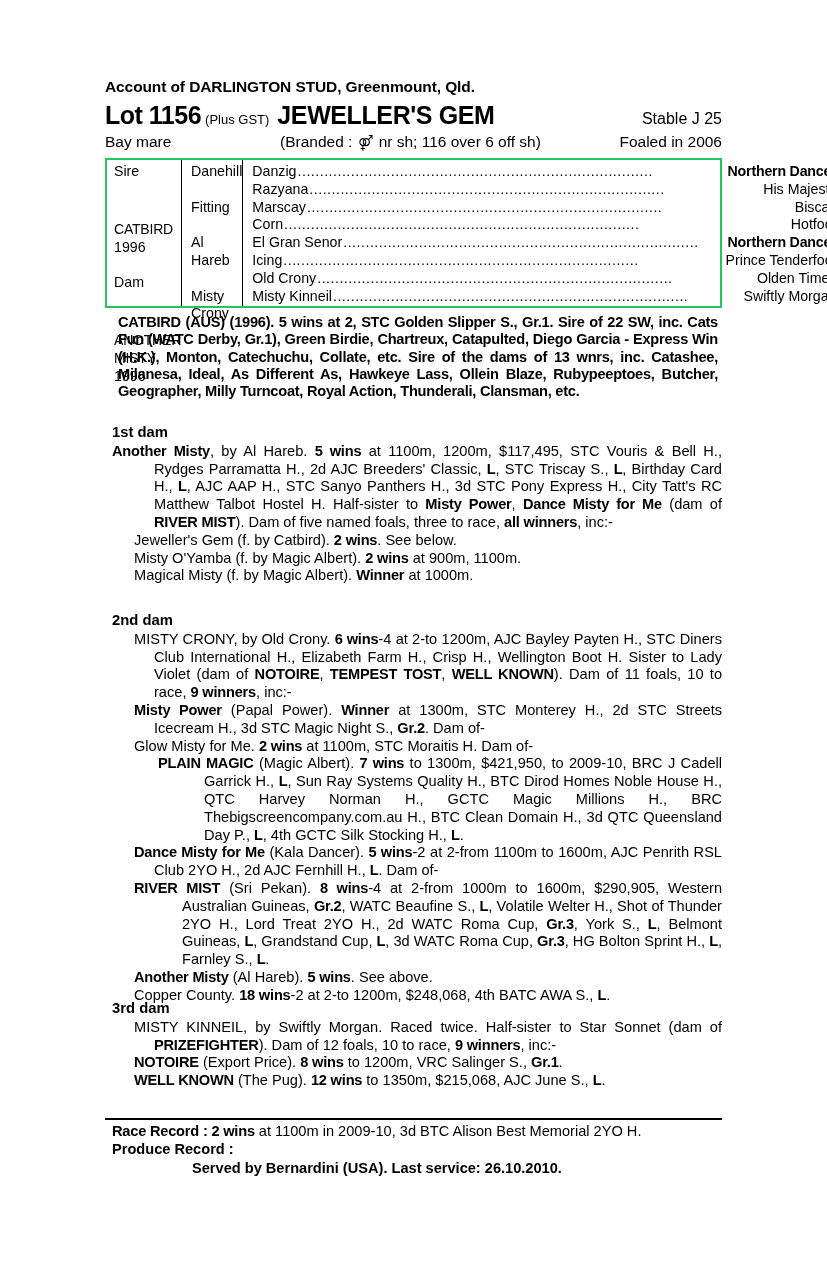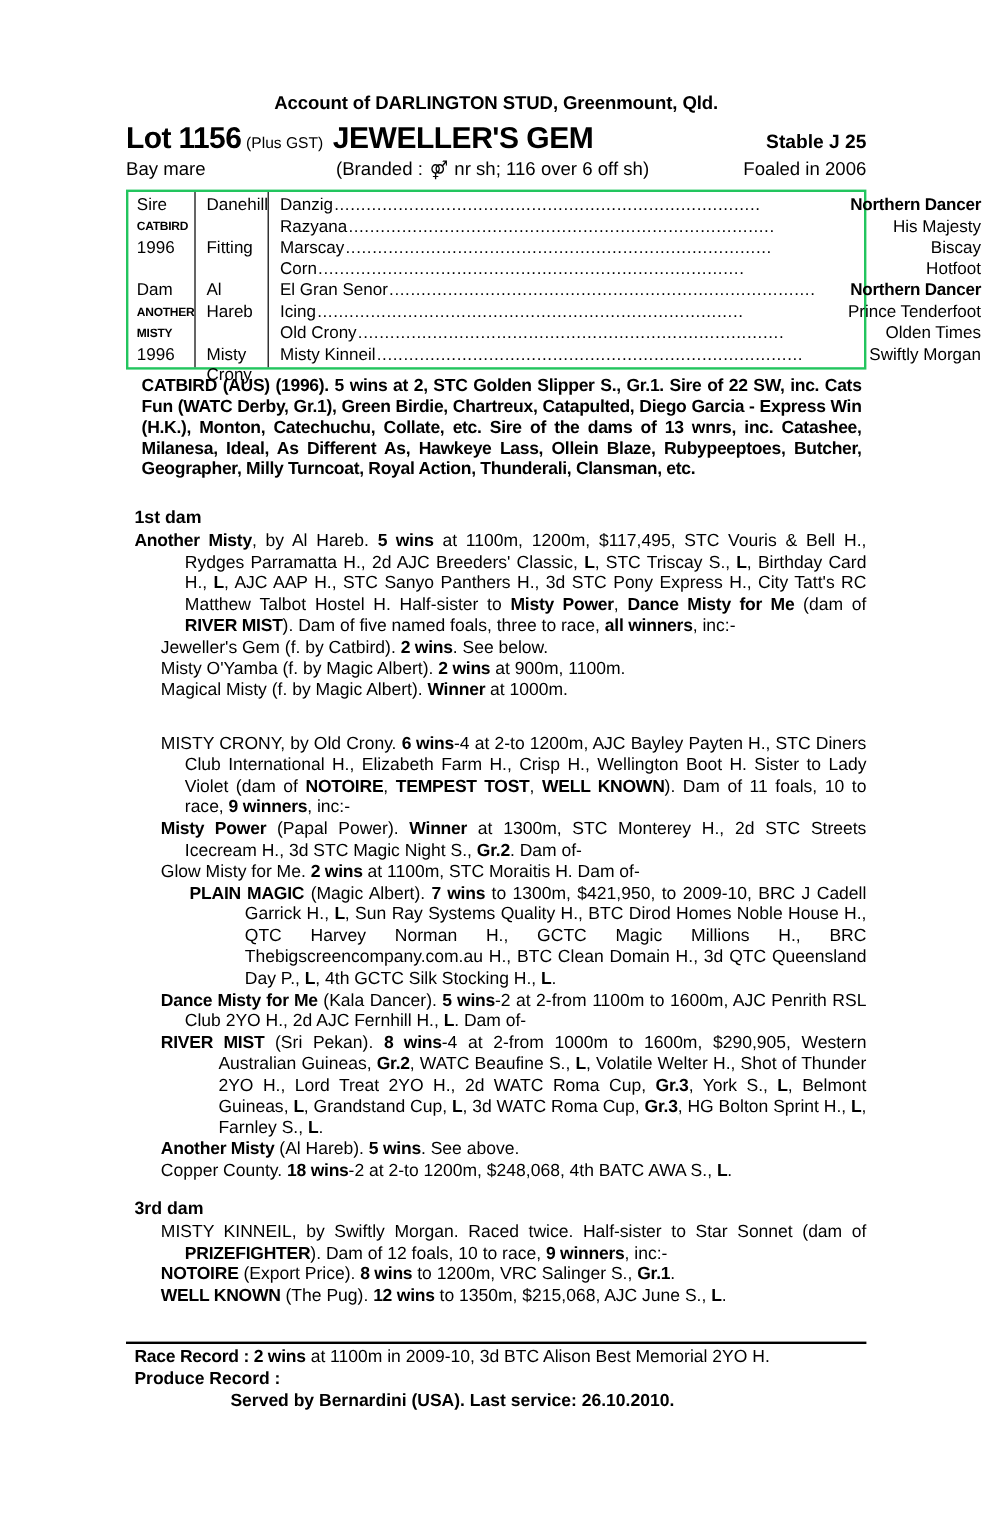--- a/index.html
+++ b/index.html
@@ -23,21 +23,21 @@
   }
 
   
   .header {
     position: absolute;
     left: 105px;
     top: 78px;
     width: 617px;
   }
   .account-line {
-    text-align: center;
+    text-align: left;
     font-weight: bold;
     font-size: 15.5px;
     letter-spacing: -0.1px;
     margin-bottom: 5px;
   }
   .lot-line {
     display: flex;
     align-items: baseline;
     width: 100%;
     margin-top: 2px;
@@ -56,21 +56,21 @@
   }
   .horse-name {
     font-weight: bold;
     font-size: 25px;
     letter-spacing: -0.4px;
     margin-left: 8px;
     white-space: nowrap;
     flex: 1 1 auto;
   }
   .stable {
-    font-weight: bold;
+    font-weight: normal;
     font-size: 16px;
     white-space: nowrap;
     text-align: center;
   }
   .desc-line {
     display: flex;
     align-items: flex-start;
     width: 100%;
     font-size: 15.5px;
     margin-top: 3px;
@@ -99,21 +99,21 @@
   }
   .ped-col {
     box-sizing: border-box;
     padding-top: 3px;
     font-size: 14.2px;
     line-height: 17.8px;
   }
   .ped-col-1 { width: 172px; padding-left: 7px; border-right: 1px solid #000; }
   .ped-col-2 { width: 170px; padding-left: 9px; border-right: 1px solid #000; }
   .ped-col-3 { flex: 1 1 auto; padding-left: 9px; padding-right: 7px; }
-  .pname-bold { font-weight: bold; font-size: 10px; letter-spacing: -0.2px; }
+  .pname-bold { font-weight: normal; font-size: 14px; letter-spacing: -0.2px; margin-top: 40px; }
   .ped-blank { height: 17.8px; }
   .gp-row {
     display: flex;
     align-items: flex-end;
     white-space: nowrap;
     width: 100%;
   }
   .gp-name { flex: 0 0 auto; }
   .gp-dots {
     flex: 1 1 auto;
@@ -287,20 +287,21 @@
     <div class="dam-head">1st dam</div>
     <div class="entry h1" id="fd-main"><b>Another Misty</b>, by Al Hareb. <b>5 wins</b> at 1100m, 1200m, $117,495, STC Vouris &amp; Bell H., Rydges Parramatta H., 2d AJC Breeders' Classic, <b>L</b>, STC Triscay S., <b>L</b>, Birthday Card H., <b>L</b>, AJC AAP H., STC Sanyo Panthers H., 3d STC Pony Express H., City Tatt's RC Matthew Talbot Hostel H. Half-sister to <b>Misty Power</b>, <b>Dance Misty for Me</b> (dam of <b>RIVER MIST</b>). Dam of five named foals, three to race, <b>all winners</b>, inc:-</div>
     <div id="fd-progeny">
         <div class="entry h2 nojust">Jeweller's Gem (f. by Catbird). <b>2 wins</b>. See below.</div>
         <div class="entry h2 nojust">Misty O'Yamba (f. by Magic Albert). <b>2 wins</b> at 900m, 1100m.</div>
         <div class="entry h2 nojust">Magical Misty (f. by Magic Albert). <b>Winner</b> at 1000m.</div>
       </div>
   </div>
 
   <div class="fam" id="fam2">
+    <div class="dam-head">2nd dam</div>
     <div class="entry h2" id="sd-main">MISTY CRONY, by Old Crony. <b>6 wins</b>-4 at 2-to 1200m, AJC Bayley Payten H., STC Diners Club International H., Elizabeth Farm H., Crisp H., Wellington Boot H. Sister to Lady Violet (dam of <b>NOTOIRE</b>, <b>TEMPEST TOST</b>, <b>WELL KNOWN</b>). Dam of 11 foals, 10 to race, <b>9 winners</b>, inc:-</div>
     <div id="sd-entries">
         <div class="entry h2"><b>Misty Power</b> (Papal Power). <b>Winner</b> at 1300m, STC Monterey H., 2d STC Streets Icecream H., 3d STC Magic Night S., <b>Gr.2</b>. Dam of-</div>
         <div class="entry h3">Glow Misty for Me. <b>2 wins</b> at 1100m, STC Moraitis H. Dam of-</div>
         <div class="entry h4"><b>PLAIN MAGIC</b> (Magic Albert). <b>7 wins</b> to 1300m, $421,950, to 2009-10, BRC J Cadell Garrick H., <b>L</b>, Sun Ray Systems Quality H., BTC Dirod Homes Noble House H., QTC Harvey Norman H., GCTC Magic Millions H., BRC Thebigscreencompany.com.au H., BTC Clean Domain H., 3d QTC Queensland Day P., <b>L</b>, 4th GCTC Silk Stocking H., <b>L</b>.</div>
         <div class="entry h2"><b>Dance Misty for Me</b> (Kala Dancer). <b>5 wins</b>-2 at 2-from 1100m to 1600m, AJC Penrith RSL Club 2YO H., 2d AJC Fernhill H., <b>L</b>. Dam of-</div>
         <div class="entry h3"><b>RIVER MIST</b> (Sri Pekan). <b>8 wins</b>-4 at 2-from 1000m to 1600m, $290,905, Western Australian Guineas, <b>Gr.2</b>, WATC Beaufine S., <b>L</b>, Volatile Welter H., Shot of Thunder 2YO H., Lord Treat 2YO H., 2d WATC Roma Cup, <b>Gr.3</b>, York S., <b>L</b>, Belmont Guineas, <b>L</b>, Grandstand Cup, <b>L</b>, 3d WATC Roma Cup, <b>Gr.3</b>, HG Bolton Sprint H., <b>L</b>, Farnley S., <b>L</b>.</div>
         <div class="entry h2"><b>Another Misty</b> (Al Hareb). <b>5 wins</b>. See above.</div>
         <div class="entry h2 nojust">Copper County. <b>18 wins</b>-2 at 2-to 1200m, $248,068, 4th BATC AWA S., <b>L</b>.</div>
       </div>

